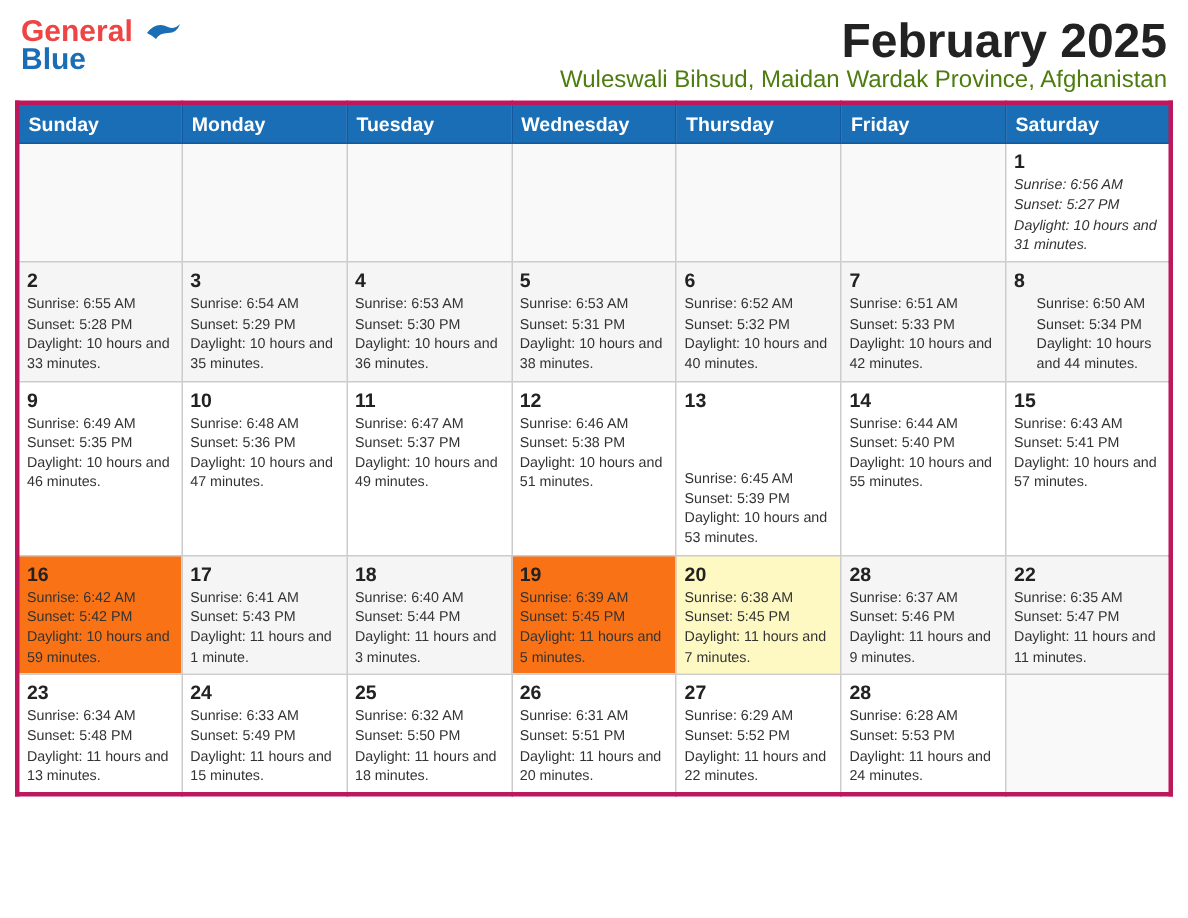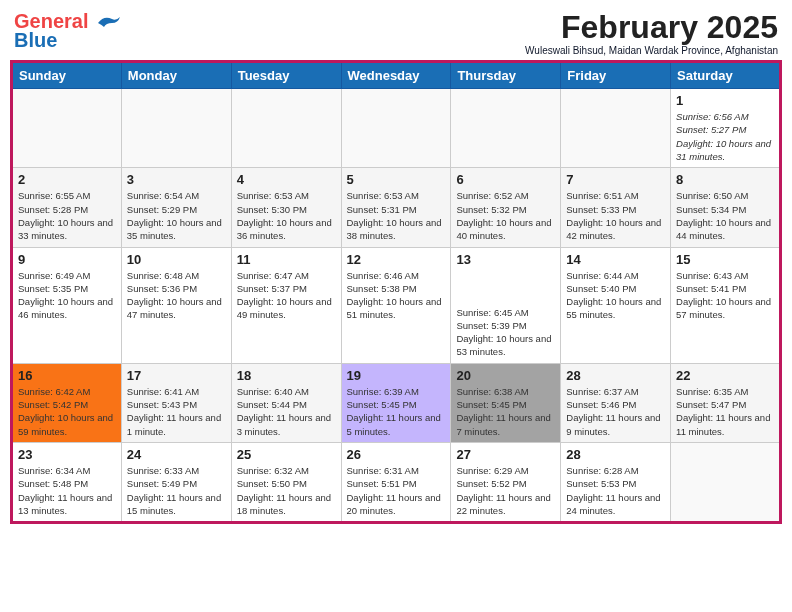--- a/index.html
+++ b/index.html
@@ -30,22 +30,22 @@
     .title-area {
       text-align: right;
     }
     .month-title {
       font-size: 32px;
       font-weight: bold;
       color: #222;
       line-height: 1.1;
     }
     .subtitle {
-      font-size: 10px;
-      color: #0f172a;
+      font-size: 16px;
+      color: #4d7c0f;
       font-weight: normal;
     }
     .calendar {
       width: 100%;
       border-collapse: collapse;
       border: 3px solid #be185d;
     }
     .calendar th {
       background-color: #1a6eb5;
       color: #fff;
@@ -167,21 +167,21 @@
 Daylight: 10 hours and 40 minutes.</div>
         </td>
         <td style="background-color: rgb(245, 245, 245);">
           <span class="day-num">7</span>
           <div class="day-info" style="white-space: pre-line;">Sunrise: 6:51 AM
 Sunset: 5:33 PM
 Daylight: 10 hours and 42 minutes.</div>
         </td>
         <td style="background-color: rgb(245, 245, 245);">
           <span class="day-num">8</span>
-          <div class="day-info" style="white-space: pre-line;">Sunrise: 6:50 AM
+          <div class="day-info" style="white-space: pre-line; margin-left: 15px;">Sunrise: 6:50 AM
 Sunset: 5:34 PM
 Daylight: 10 hours and 44 minutes.</div>
         </td>
       </tr>
       <tr>
         <td>
           <span class="day-num">9</span>
           <div class="day-info" style="white-space: pre-line;">Sunrise: 6:49 AM
 Sunset: 5:35 PM
 Daylight: 10 hours and 46 minutes.</div>
@@ -235,27 +235,27 @@
           <div class="day-info" style="white-space: pre-line;">Sunrise: 6:41 AM
 Sunset: 5:43 PM
 Daylight: 11 hours and 1 minute.</div>
         </td>
         <td style="background-color: rgb(245, 245, 245);">
           <span class="day-num">18</span>
           <div class="day-info" style="white-space: pre-line;">Sunrise: 6:40 AM
 Sunset: 5:44 PM
 Daylight: 11 hours and 3 minutes.</div>
         </td>
-        <td style="background-color: #c4b5fd;">
+        <td style="background-color: #f97316;">
           <span class="day-num">19</span>
           <div class="day-info" style="white-space: pre-line;">Sunrise: 6:39 AM
 Sunset: 5:45 PM
 Daylight: 11 hours and 5 minutes.</div>
         </td>
-        <td style="background-color: #a3a3a3;">
+        <td style="background-color: #fef9c3;">
           <span class="day-num">20</span>
           <div class="day-info" style="white-space: pre-line;">Sunrise: 6:38 AM
 Sunset: 5:45 PM
 Daylight: 11 hours and 7 minutes.</div>
         </td>
         <td style="background-color: rgb(245, 245, 245);">
           <span class="day-num">28</span>
           <div class="day-info" style="white-space: pre-line;">Sunrise: 6:37 AM
 Sunset: 5:46 PM
 Daylight: 11 hours and 9 minutes.</div>

